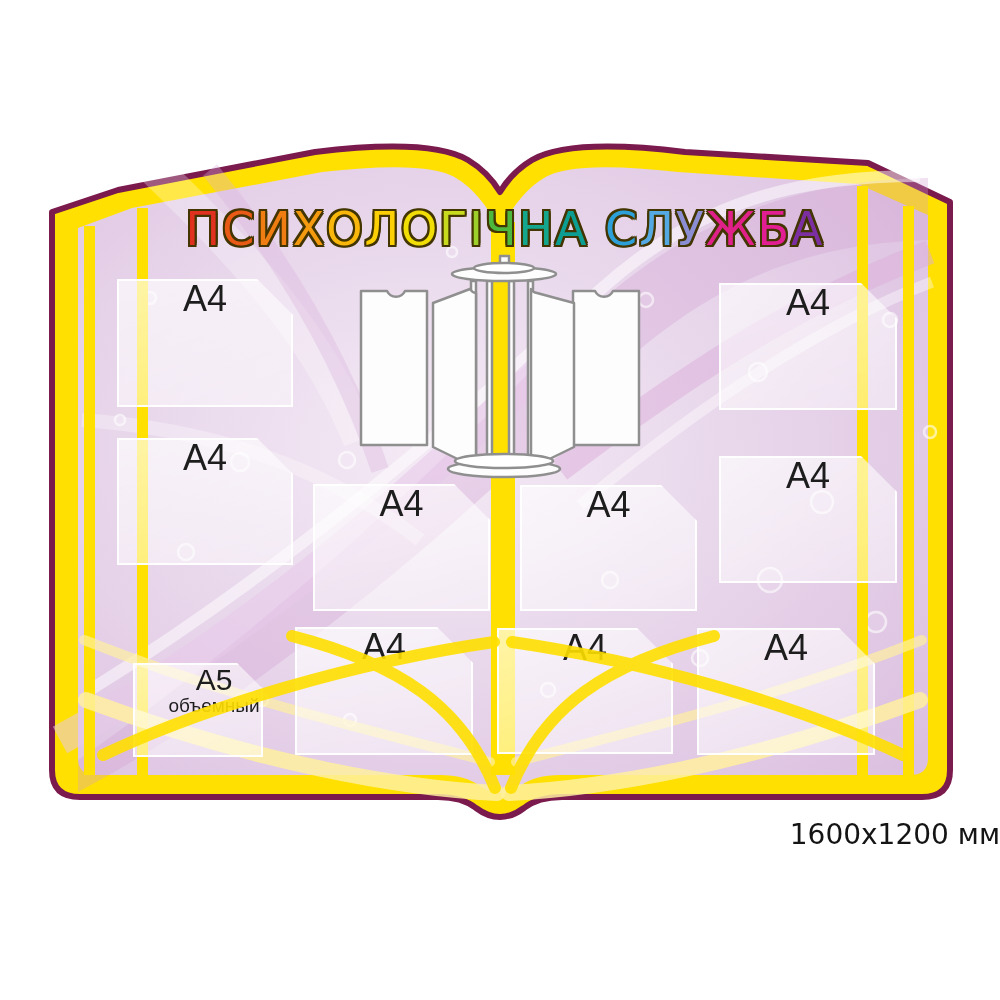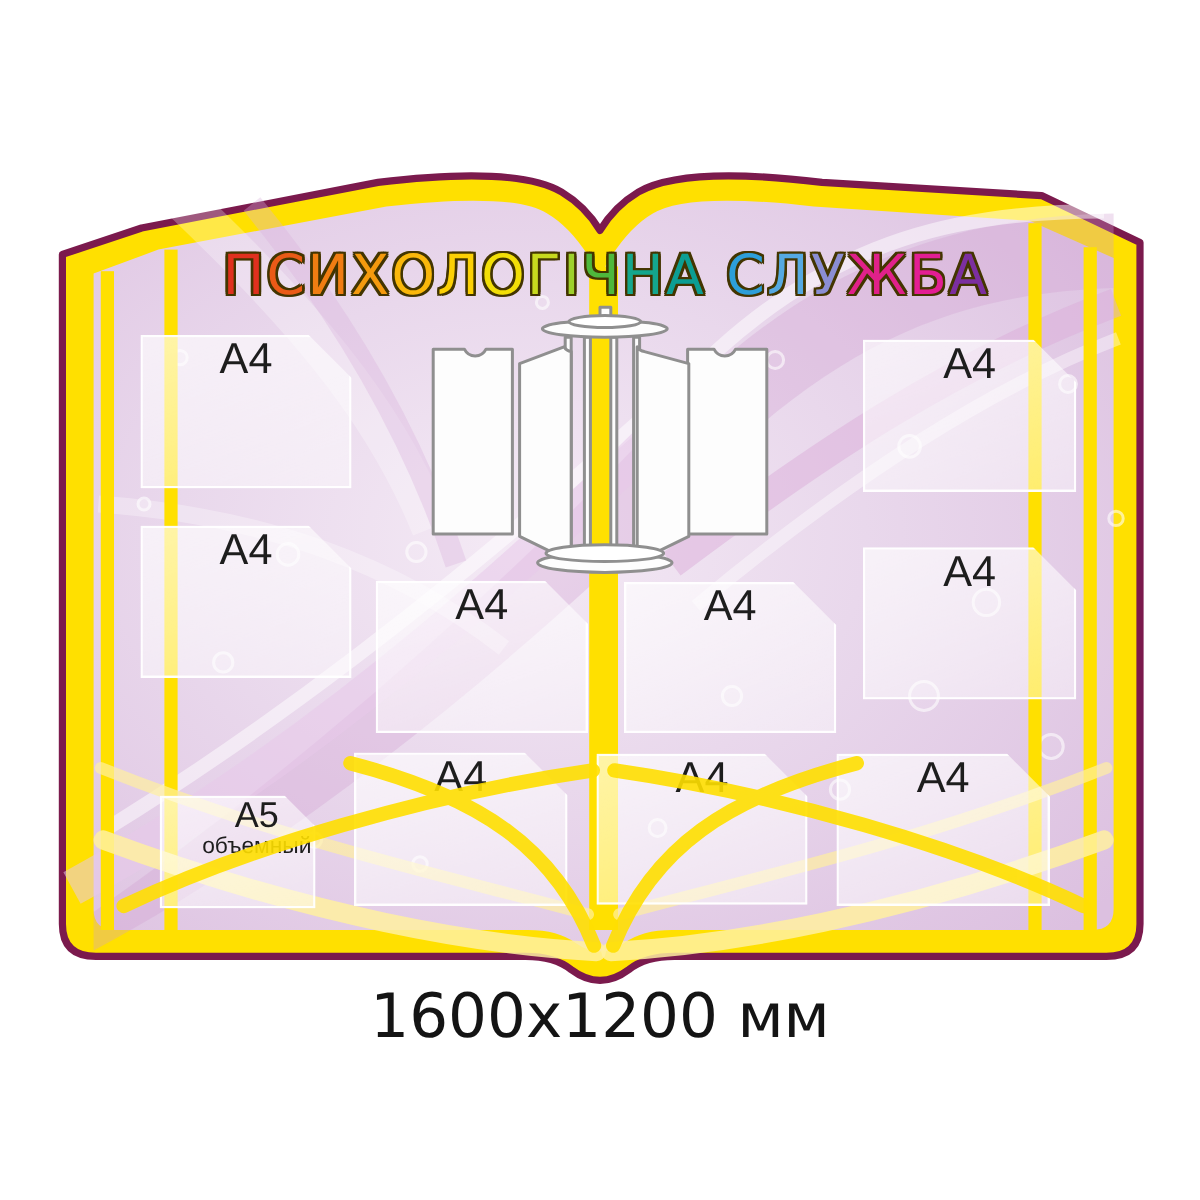--- a/index.html
+++ b/index.html
@@ -19,22 +19,22 @@
   .pocket.a5 .lbl{font-size:30px;}
   .pocket .sublbl{font-family:"Liberation Sans",sans-serif;font-size:19px;line-height:1.15;}
 
   .rainbow{position:absolute;text-align:center;font-weight:400;white-space:pre;
     font-family:"DejaVu Sans",sans-serif;}
   .title{left:60px;right:50px;top:202px;font-size:46px;letter-spacing:2px;
     text-shadow:-2px -2px 0 #433500,2px -2px 0 #433500,-2px 2px 0 #433500,2px 2px 0 #433500,
                  0 -2px 0 #433500,0 2px 0 #433500,-2px 0 0 #433500,2px 0 0 #433500;}
   .trustbox{left:108px;top:595px;width:170px;font-size:23px;line-height:1.1;
     text-shadow:-1px -1px 0 #3a2d00,1px -1px 0 #3a2d00,-1px 1px 0 #3a2d00,1px 1px 0 #3a2d00;}
-  .caption{position:absolute;left:0;right:0;top:818px;text-align:center;
-    font-size:51px;color:#141414;font-family:"DejaVu Sans",sans-serif;}
+  .caption{position:absolute;left:0;right:0;top:818px;text-align:right;
+    font-size:28px;color:#141414;font-family:"DejaVu Sans",sans-serif;}
 </style>
 </head>
 <body>
 
 <div id="stage">
 
   <svg id="board-svg" viewBox="0 0 1000 1000">
     <defs>
       <radialGradient id="bgGrad" cx="42%" cy="45%" r="75%">
         <stop offset="0%" stop-color="#f4eaf5"></stop>

